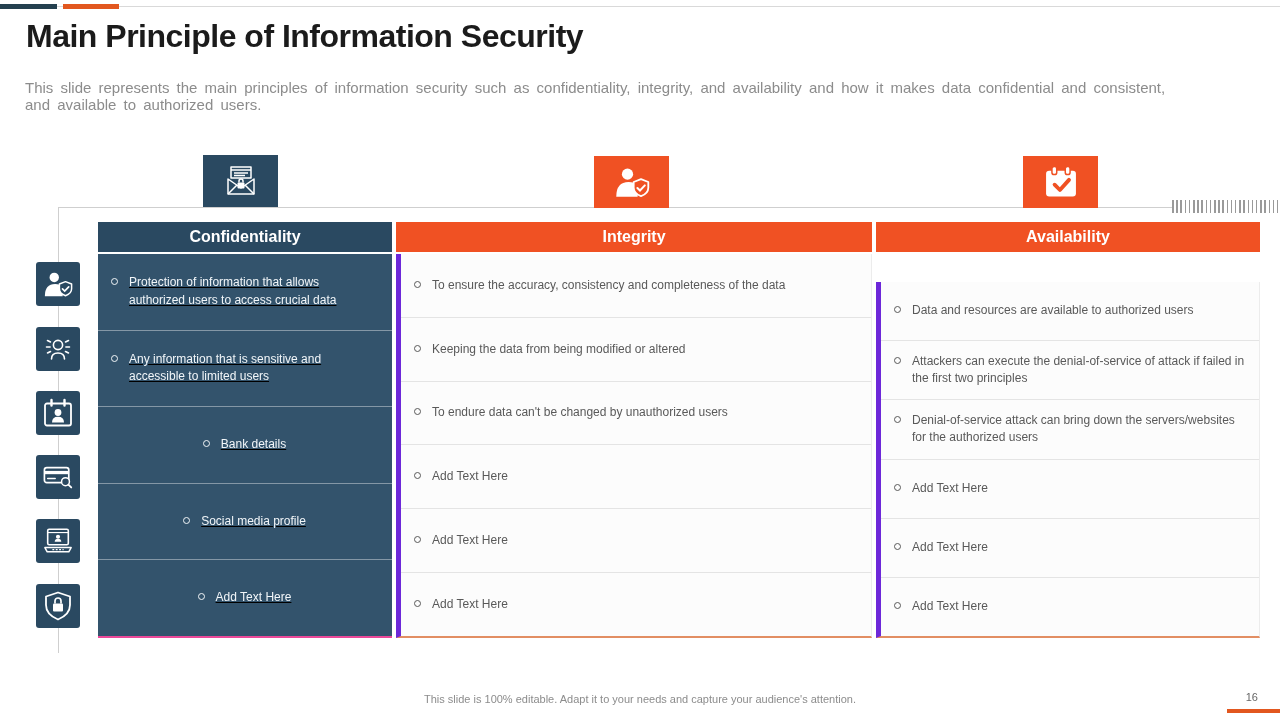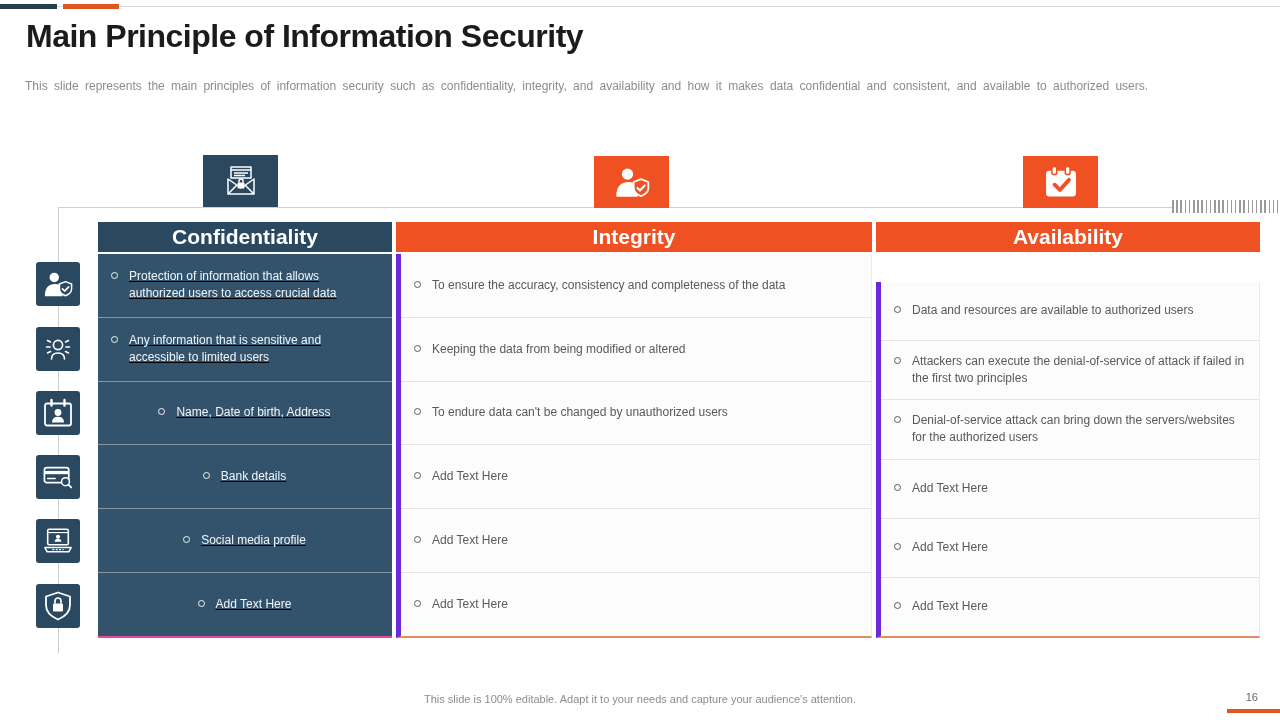--- a/index.html
+++ b/index.html
@@ -5,21 +5,21 @@
   html,body{margin:0;padding:0;background:#fff;}
   .slide{position:relative;width:1280px;height:720px;background:#fff;overflow:hidden;
          font-family:"Liberation Sans","DejaVu Sans",sans-serif;}
   
   .top-rule{position:absolute;left:0;top:6px;width:1280px;height:1px;background:#d9d9d9;}
   .top-seg{position:absolute;top:4px;height:5px;}
   .top-seg.dark{left:0;width:57px;background:var(--navy-deep,#24404F);}
   .top-seg.orange{left:63px;width:56px;background:var(--accent,#E2571F);}
   .title{position:absolute;left:26px;top:18px;margin:0;font-size:32px;font-weight:bold;
          color:#1b1b1b;letter-spacing:-0.5px;white-space:nowrap;}
-  .subtitle{position:absolute;left:25px;top:79px;width:1158px;margin:0;font-size:12px;
+  .subtitle{position:absolute;left:25px;top:79px;width:1158px;margin:0;font-size:15px;
             color:#8c8c8c;word-spacing:3px;}
   
   .hline{position:absolute;left:58px;top:207px;width:1114px;height:1px;background:#cfcfcf;}
   .vline{position:absolute;left:58px;top:207px;width:1px;height:446px;background:#cfcfcf;}
   .hatch{position:absolute;left:1172px;top:200px;width:106px;height:13px;
          background:repeating-linear-gradient(90deg,#9a9a9a 0 1.5px,transparent 1.5px 4.2px);}
   
   .hdr-icon{position:absolute;top:155px;width:75px;height:52px;display:flex;
             align-items:center;justify-content:center;}
   .hdr-icon.dark{background:var(--navy,#2A4961);--icon-bg:var(--navy,#2A4961);}
@@ -29,21 +29,21 @@
              display:flex;align-items:center;justify-content:center;}
   .side-icon svg{width:30px;height:30px;}
   .hdr-icon svg{width:36px;height:32px;}
   
   .ptable{position:absolute;left:98px;top:222px;width:1162px;height:416px;display:flex;gap:4px;}
   .col{display:flex;flex-direction:column;}
   .col-conf{width:294px;}
   .col-int{width:476px;}
   .col-avail{width:384px;gap:28px;}
   .col-header{flex:none;height:30px;display:flex;align-items:center;justify-content:center;
-              color:#fff;font-weight:bold;font-size:21px;}
+              color:#fff;font-weight:bold;font-size:16px;}
   .col-conf .col-header{background:var(--navy,#2A4961);}
   .col-int .col-header,.col-avail .col-header{background:var(--orange,#F05123);}
   .col-body{flex:1;margin-top:2px;display:flex;flex-direction:column;}
   .col-conf .col-body{background:var(--navy-cell,#33536C);border-bottom:2px solid #ec4899;text-decoration:underline;}
   .col-int .col-body,.col-avail .col-body{background:#fcfcfc;border-left:5px solid #6d28d9;
         border-right:1px solid #ececec;border-bottom:2px solid #e28e63;}
   .row{flex:1 1 0;display:flex;align-items:center;padding:0 14px 0 13px;}
   .col-conf .row + .row{border-top:1px solid rgba(255,255,255,0.4);justify-content:center;}
   .col-int .row + .row,.col-avail .row + .row{border-top:1px solid #e4e4e4;}
   .cell{display:flex;align-items:flex-start;gap:11px;}
@@ -165,26 +165,20 @@
           </div>
         <div class="row">
             <div class="cell">
               <span class="bullet"></span>
               <span class="cell-text">Any information that is sensitive and accessible to limited users</span>
             </div>
           </div>
         <div class="row">
             <div class="cell">
               <span class="bullet"></span>
-              <span class="cell-text">Name, Date of birth, Address</span>
-            </div>
-          </div>
-        <div class="row">
-            <div class="cell">
-              <span class="bullet"></span>
               <span class="cell-text">Bank details</span>
             </div>
           </div>
         <div class="row">
             <div class="cell">
               <span class="bullet"></span>
               <span class="cell-text">Social media profile</span>
             </div>
           </div>
         <div class="row">

